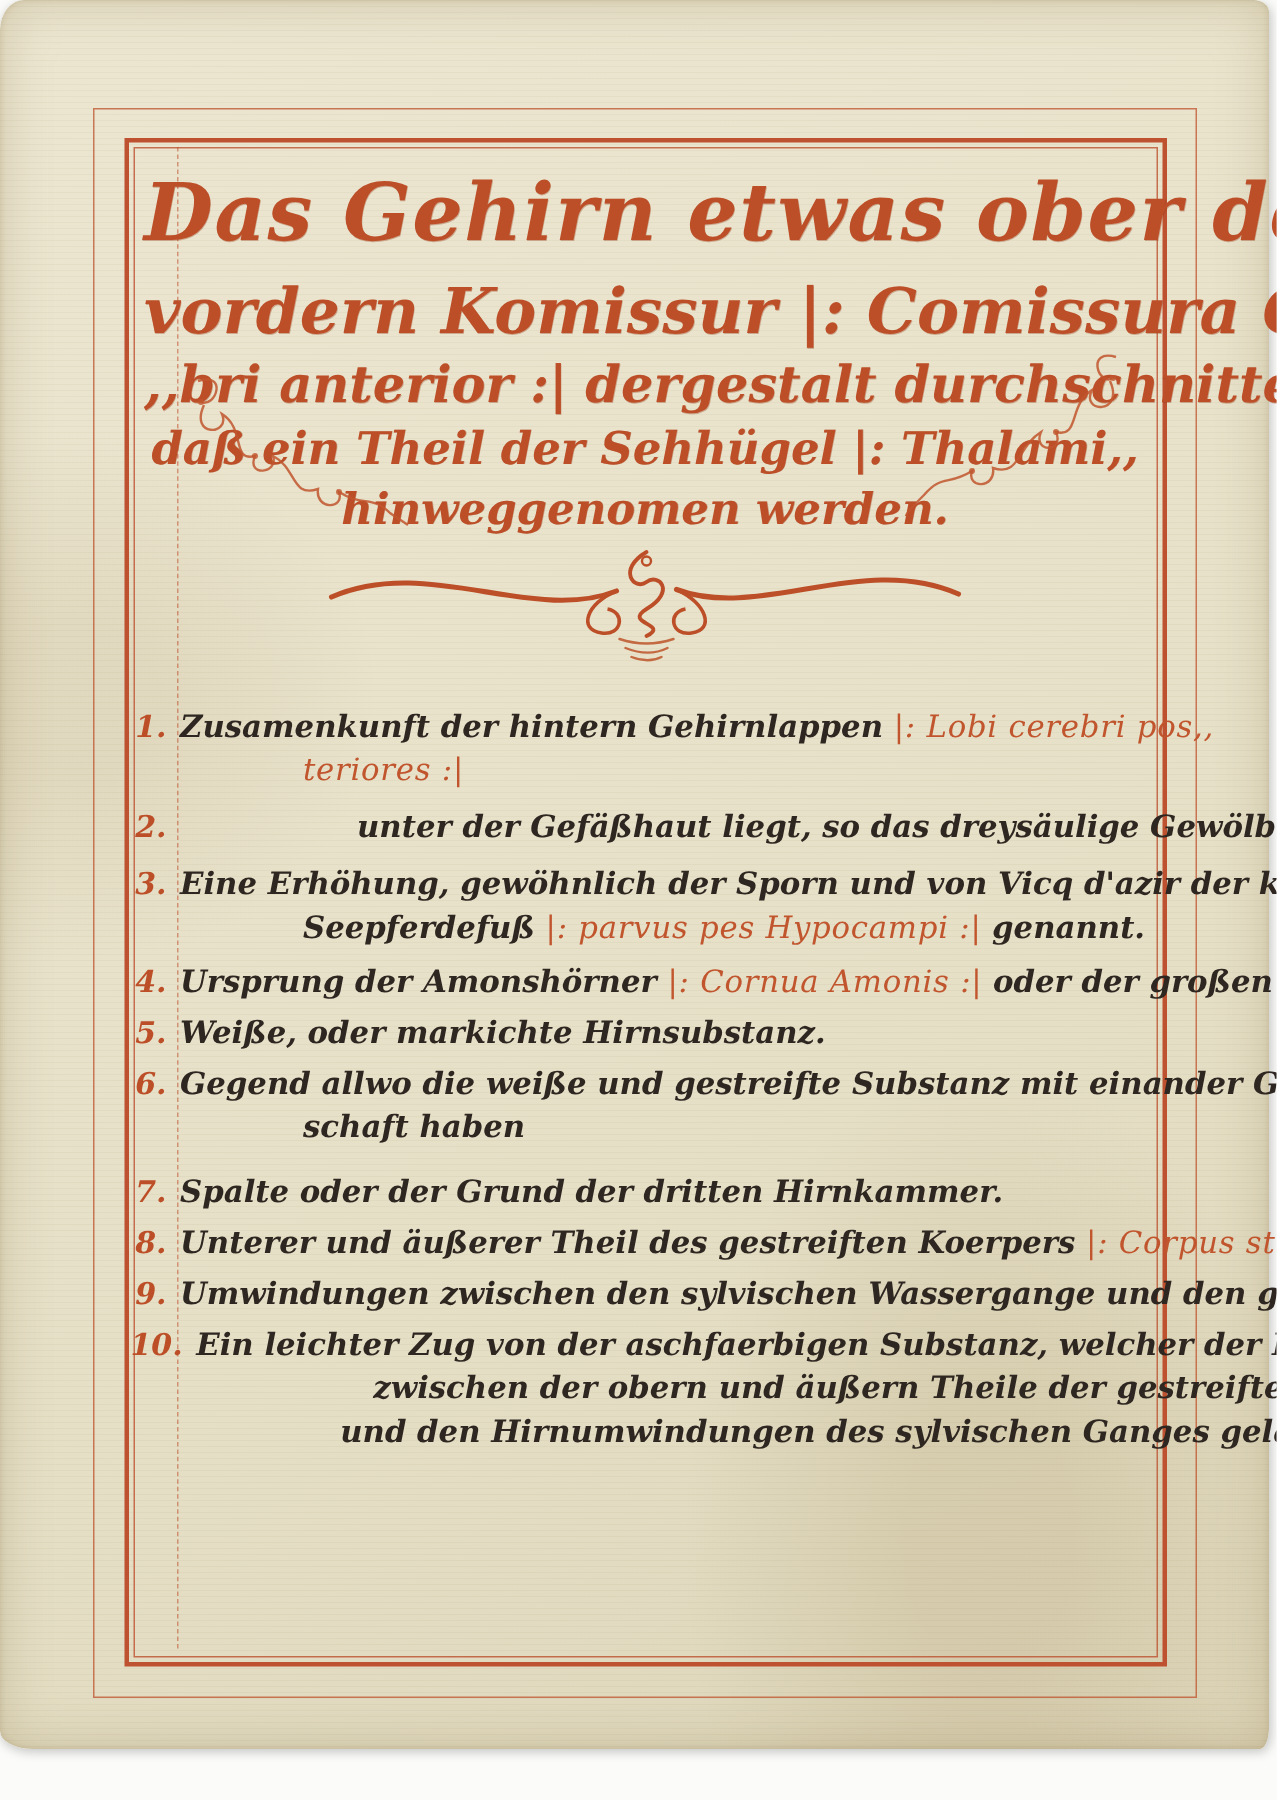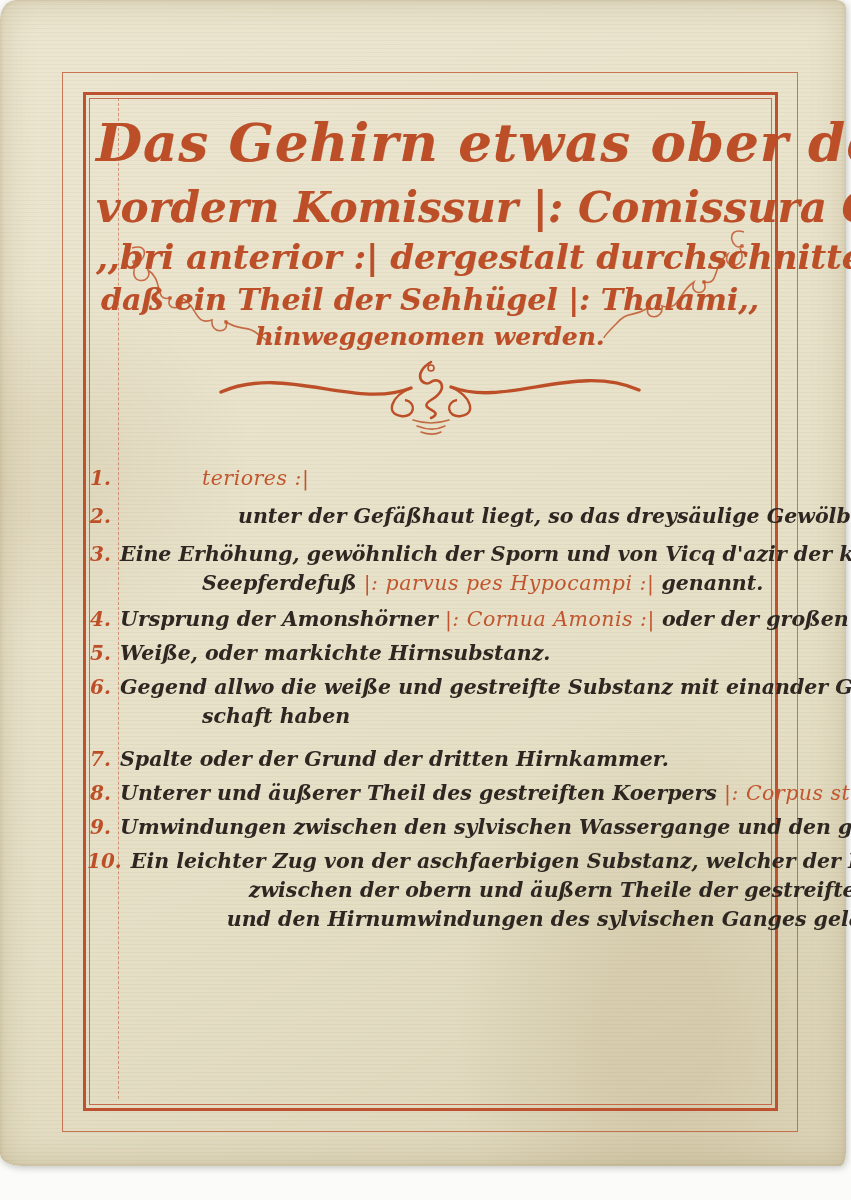--- a/index.html
+++ b/index.html
@@ -52,21 +52,21 @@
     color:#bd4f28;
     font-style:italic;font-weight:bold;
     text-shadow:0.4px 0.4px 0 rgba(150,60,25,0.35);
     white-space:nowrap;
   }
   .tl0{font-size:53px;line-height:1.45;letter-spacing:1px;}
   .tl1{font-size:42px;line-height:1.30;}
   .tl2{font-size:34px;line-height:1.30;}
   .tl3{font-size:30px;line-height:1.32;}
   .tl4{font-size:34px;line-height:1.40;}
-  .tl5{font-size:25px;line-height:1.40;}
+  .tl5{font-size:29px;line-height:1.40;}
 
   .ornament-row{position:relative;height:80px;margin-top:4px;}
   .center-flourish{position:absolute;left:50%;transform:translateX(-50%);top:0;}
   .garland{position:absolute;}
   .garland.left{left:28px;top:-118px;}
   .garland.right{right:12px;top:-132px;}
 
   
   .list{
     margin-top:26px;text-align:left;color:#2e2620;
@@ -138,20 +138,21 @@
         <path d="M216 4 C196 16 208 30 216 24 C224 18 236 30 216 42 C200 52 232 52 216 60" fill="none" stroke="#bd4f28" stroke-width="2.6" stroke-linecap="round"></path>
         <path d="M198 62 C210 66 222 66 234 62 M202 68 C212 72 222 72 230 68 M206 74 C214 77 220 77 226 74" fill="none" stroke="#c46a43" stroke-width="1.6" stroke-linecap="round"></path>
         <circle cx="216" cy="10" r="3" fill="none" stroke="#bd4f28" stroke-width="1.6"></circle>
       </svg>
     </div>
 
     <div class="list" id="brain-list">
         <div class="list-item">
           <span class="item-number">1.</span>
           <div class="item-body">
+            <div class="item-line ind0"><span class="seg black">Zusamenkunft der hintern Gehirnlappen </span><span class="seg red">|: Lobi cerebri pos,,</span></div>
             <div class="item-line ind1"><span class="seg red">teriores :|</span></div>
           </div>
         </div>
         <div class="list-item">
           <span class="item-number">2.</span>
           <div class="item-body">
             <div class="item-line ind2"><span class="seg black">unter der Gefäßhaut liegt, so das dreysäulige Gewölbe bedecket.</span></div>
           </div>
         </div>
         <div class="list-item">

